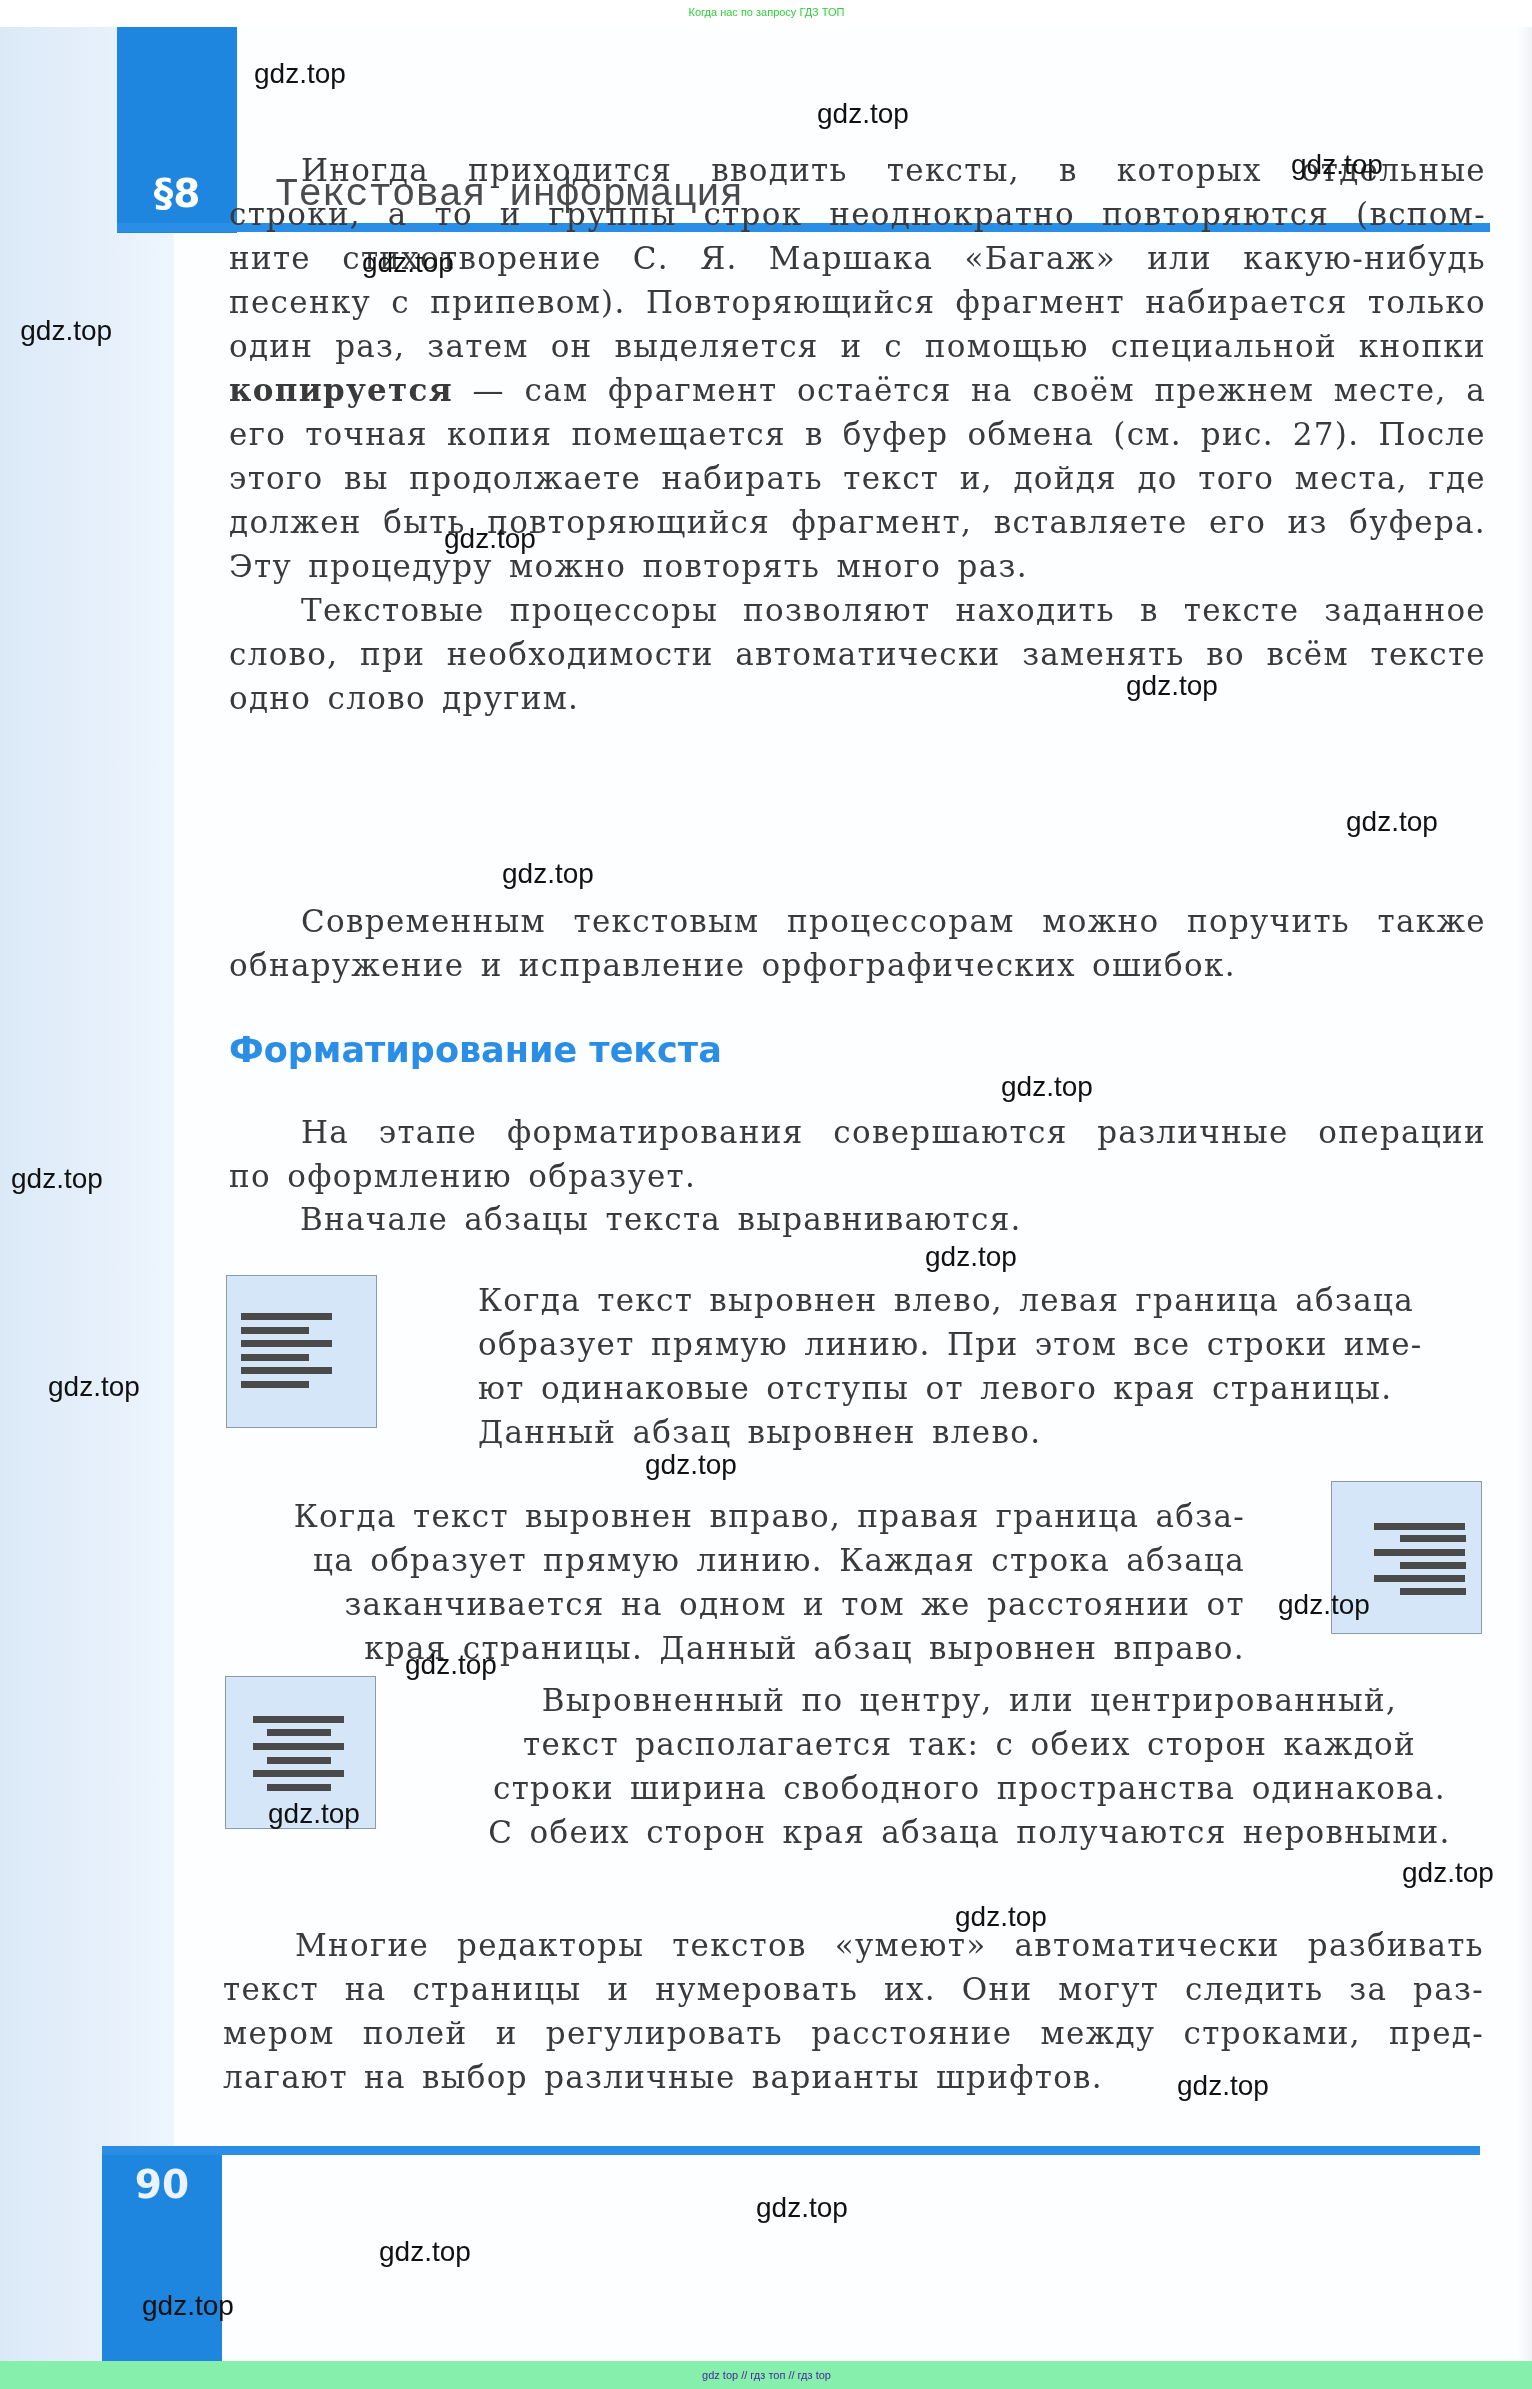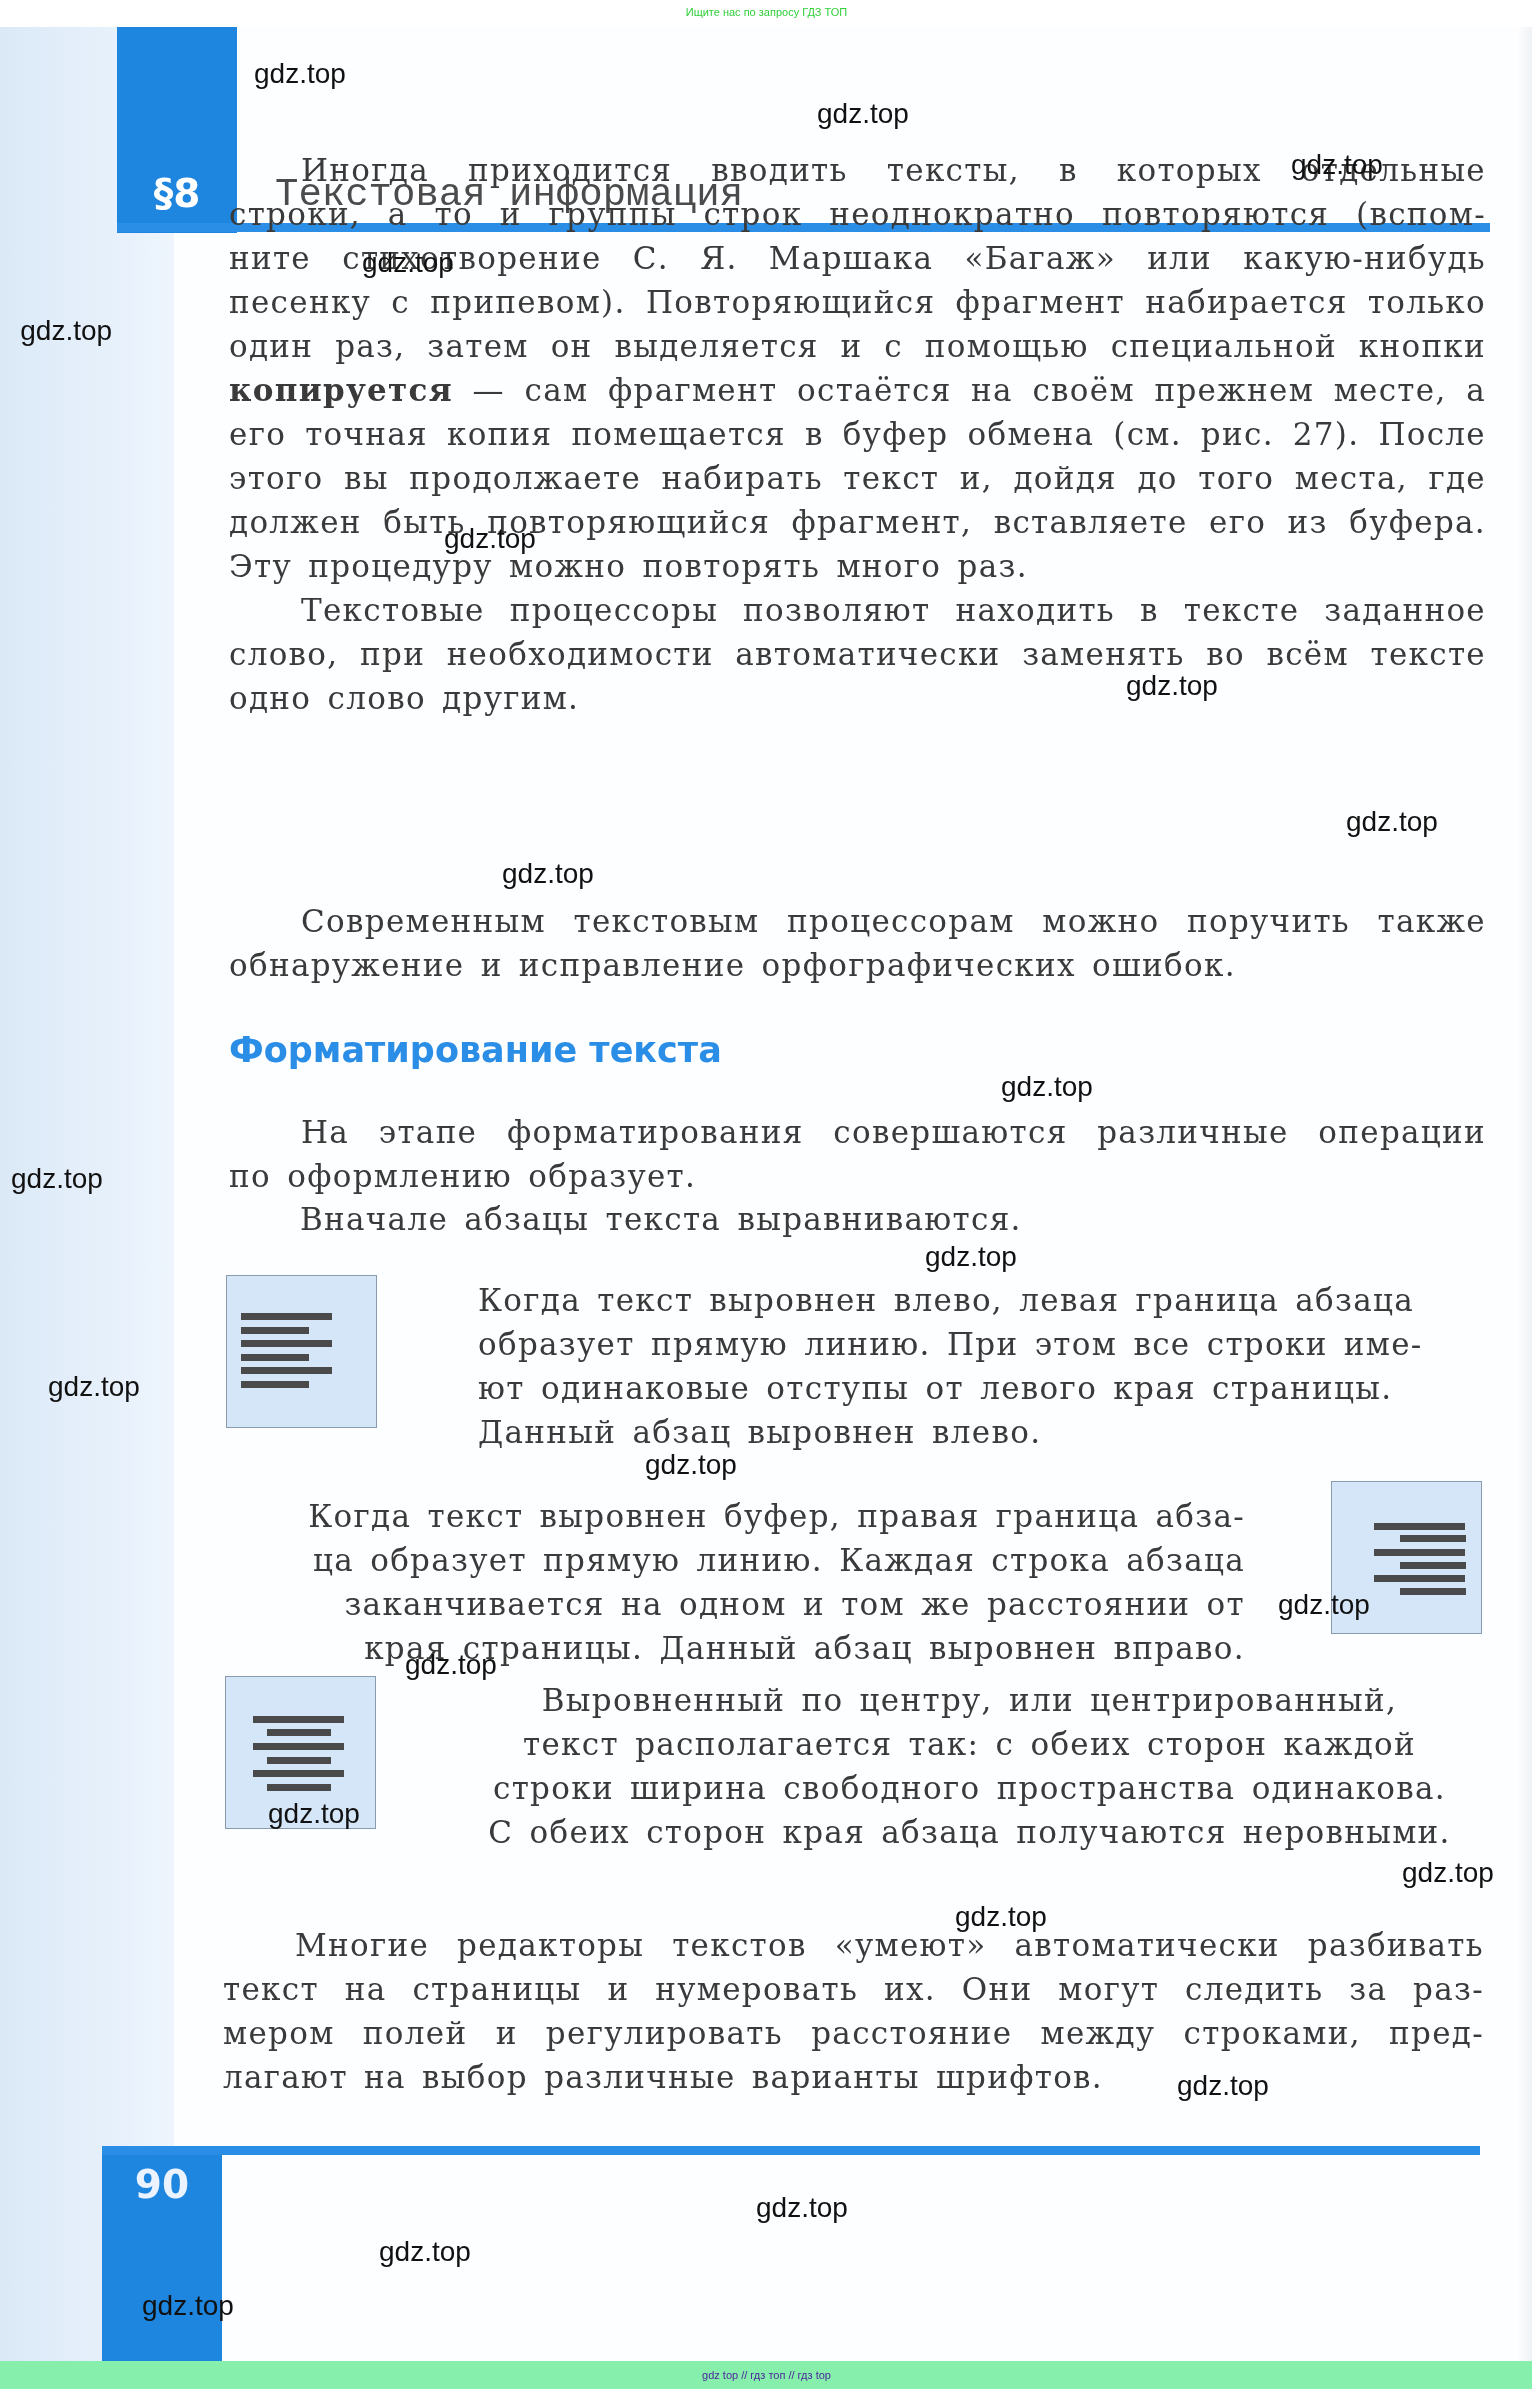--- a/index.html
+++ b/index.html
@@ -76,21 +76,21 @@
   }
   .bottom-banner {
     position: absolute; left: 0; top: 2361px; width: 1533px; height: 28px;
     background: #86efac; text-align: center;
     font-family: "Liberation Sans", sans-serif; font-size: 11px; color: #4a2a9a; line-height: 28px;
   }
 </style>
 </head>
 <body>
 
-<div class="top-banner">Ищите нас по запросу ГДЗ ТОП</div>
+<div class="top-banner">Когда нас по запросу ГДЗ ТОП</div>
 
 <div class="page">
   <div class="left-margin"></div>
   <div class="right-edge"></div>
 
   <div class="header-tab"></div>
   <div class="section-num">§8</div>
   <div class="header-title">Текстовая информация</div>
   <div class="header-line"></div>
 
@@ -138,21 +138,21 @@
     <div class="bar" style="left:13.5px; top:105px; width:68px;"></div>
   </div>
   <div class="text" style="left:466px; top:1251px; width:1016px;margin-left:12px;">
     <span class="p-line">Когда текст выровнен влево, левая граница абзаца</span>
     <span class="p-line">образует прямую линию. При этом все строки име-</span>
     <span class="p-line">ют одинаковые отступы от левого края страницы.</span>
     <span class="p-line">Данный абзац выровнен влево.</span>
   </div>
 
   <div class="text" style="left:229px; top:1467px; width:1016px; text-align:right;">
-    <span class="p-line">Когда текст выровнен буфер, правая граница абза-</span>
+    <span class="p-line">Когда текст выровнен вправо, правая граница абза-</span>
     <span class="p-line">ца образует прямую линию. Каждая строка абзаца</span>
     <span class="p-line">заканчивается на одном и том же расстоянии от</span>
     <span class="p-line">края страницы. Данный абзац выровнен вправо.</span>
   </div>
   <div class="icon-box wide" style="left:1331px; top:1454px;">
     <div class="bar" style="left:42px; top:41px; width:91px;"></div>
     <div class="bar" style="left:68px; top:53px; width:66px;"></div>
     <div class="bar" style="left:42px; top:67px; width:91px;"></div>
     <div class="bar" style="left:68px; top:80px; width:66px;"></div>
     <div class="bar" style="left:42px; top:93px; width:91px;"></div>

